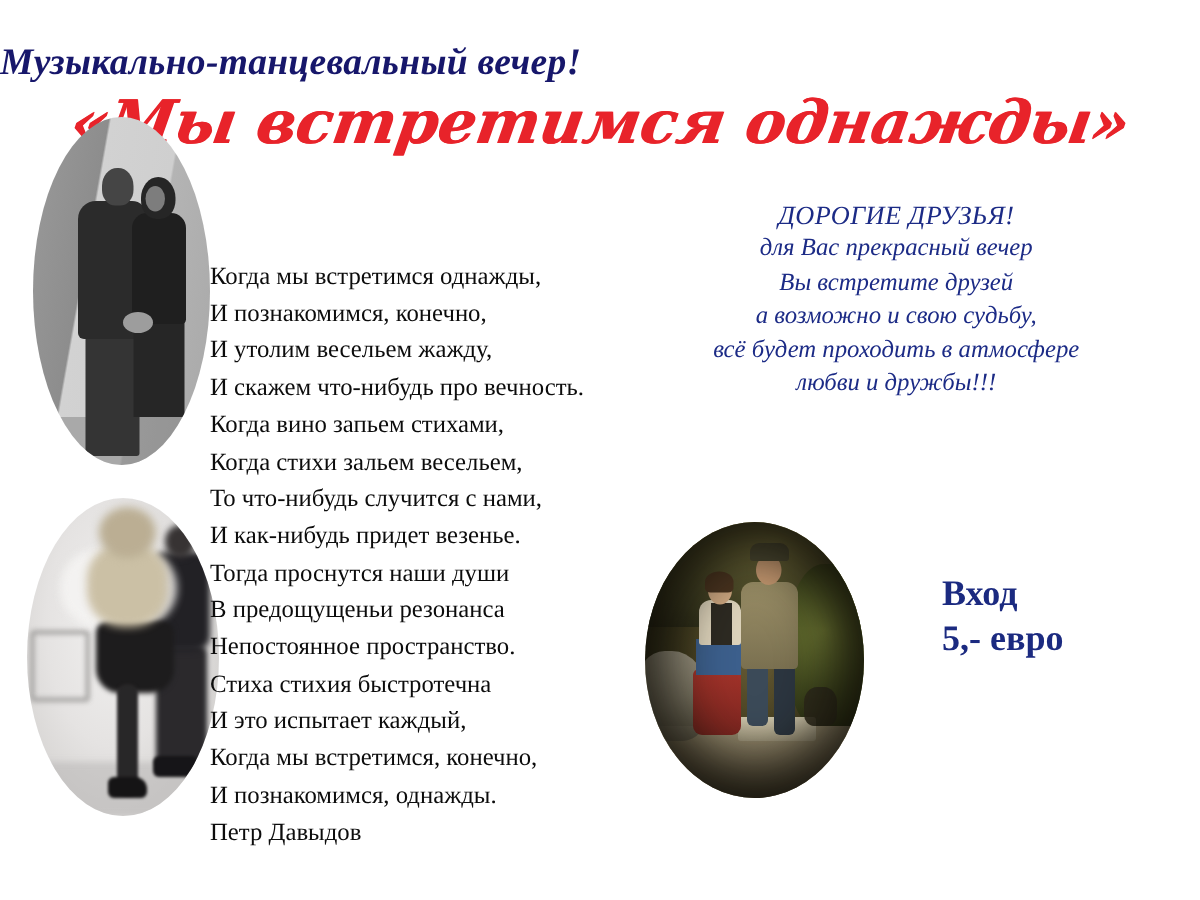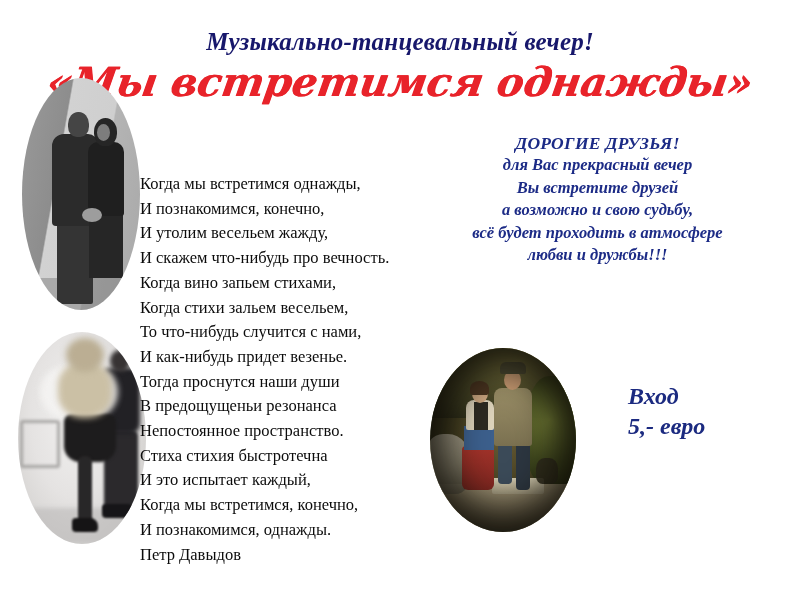--- a/index.html
+++ b/index.html
@@ -15,21 +15,21 @@
     overflow: hidden;
     font-family: "Liberation Serif", "DejaVu Serif", serif;
   }
 
   
   .title-main {
     position: absolute;
     left: 0;
     top: 28px;
     width: 800px;
-    text-align: center;
+    text-align: left;
     font-family: "Liberation Serif", "DejaVu Serif", serif;
     font-weight: bold;
     font-style: italic;
     font-size: 25px;
     letter-spacing: 0.2px;
     color: #17176b;
     white-space: nowrap;
   }
   .title-script {
     position: absolute;
@@ -66,38 +66,37 @@
   
   .announce {
     position: absolute;
     left: 395px;
     top: 132px;
     width: 405px;
     text-align: center;
   }
   .announce-line {
     font-family: "Liberation Serif", "DejaVu Serif", serif;
-    font-weight: bold;
+    font-weight: normal;
     font-style: italic;
     font-size: 16.5px;
     line-height: 22.4px;
     color: #1c2b86;
     white-space: nowrap;
   }
   .announce-line.head {
     font-size: 17.5px;
     letter-spacing: 0.3px;
   }
 
   
   .price {
     position: absolute;
     left: 628px;
     top: 381px;
-    font-style: italic;
   }
   .price-line {
     font-family: "Liberation Serif", "DejaVu Serif", serif;
     font-weight: bold;
     font-size: 24px;
     line-height: 30px;
     color: #1b2a80;
     white-space: nowrap;
   }
 

